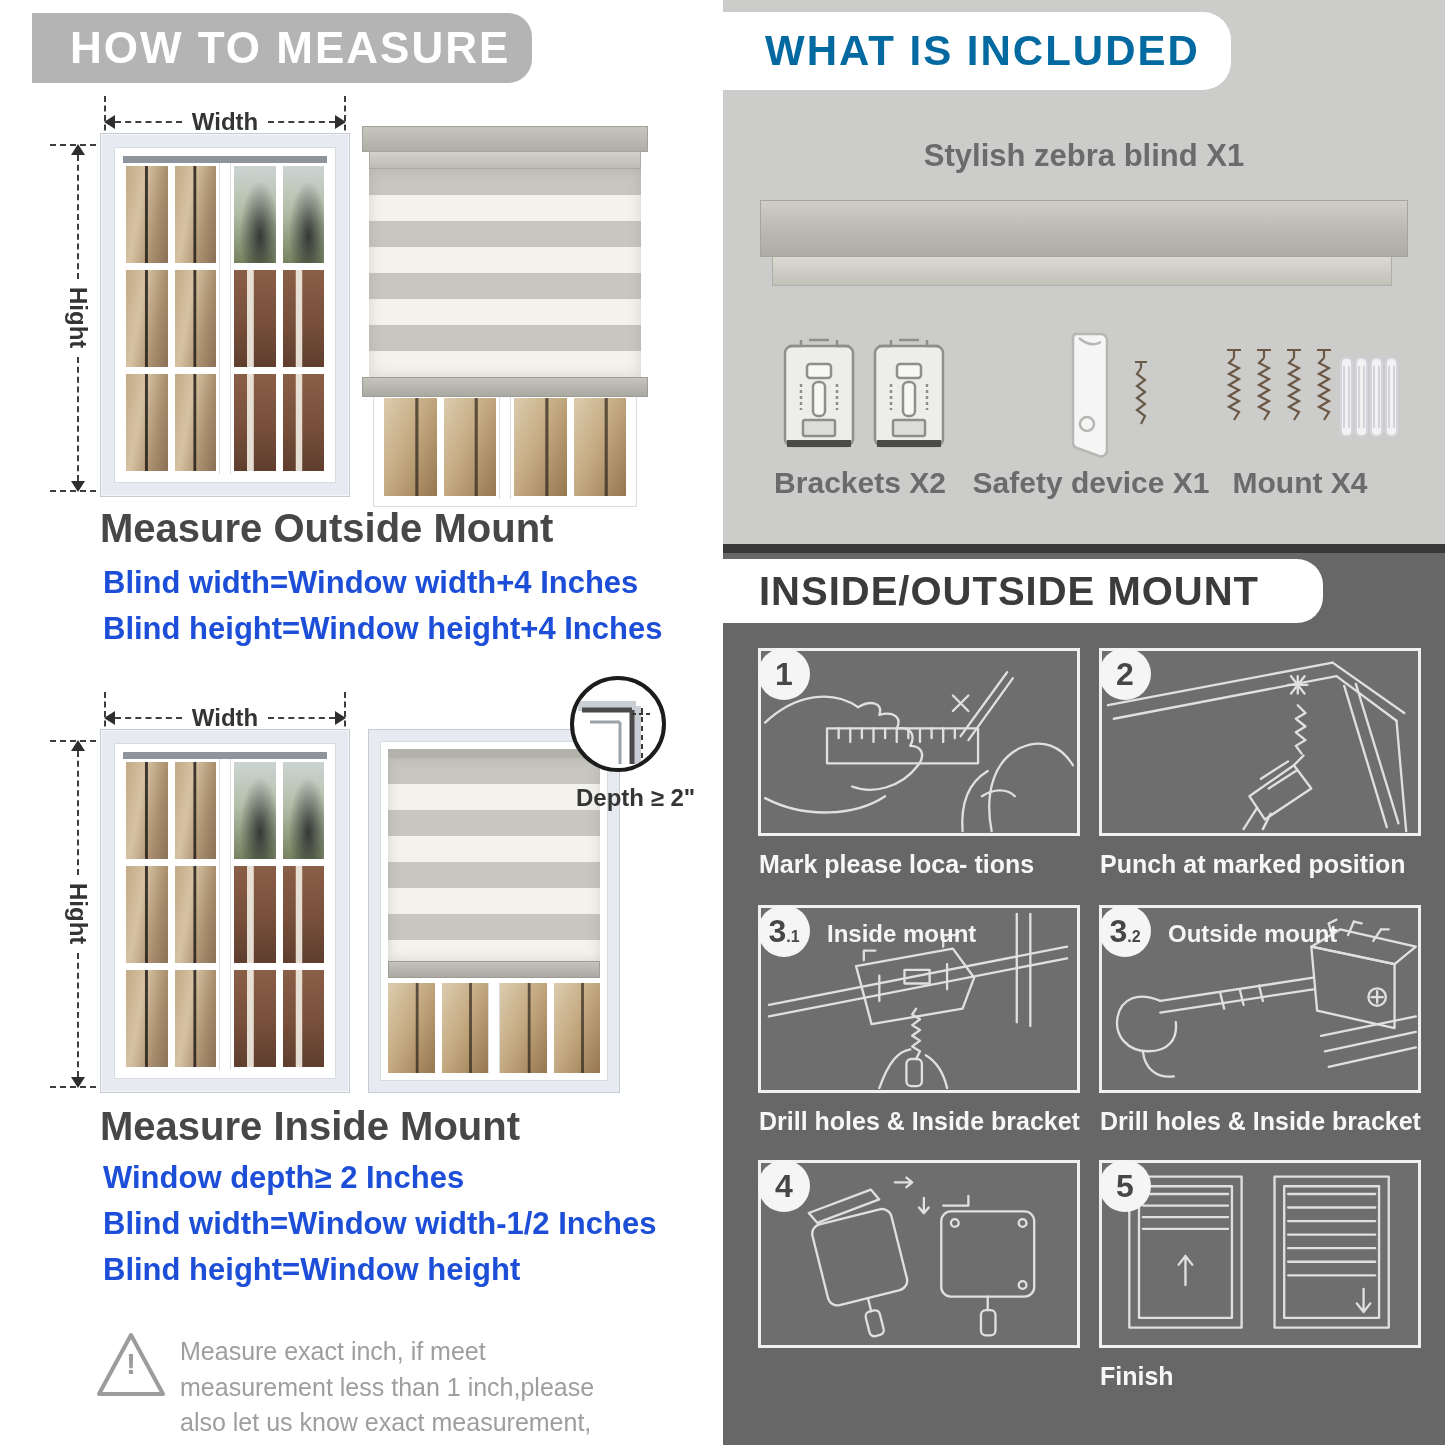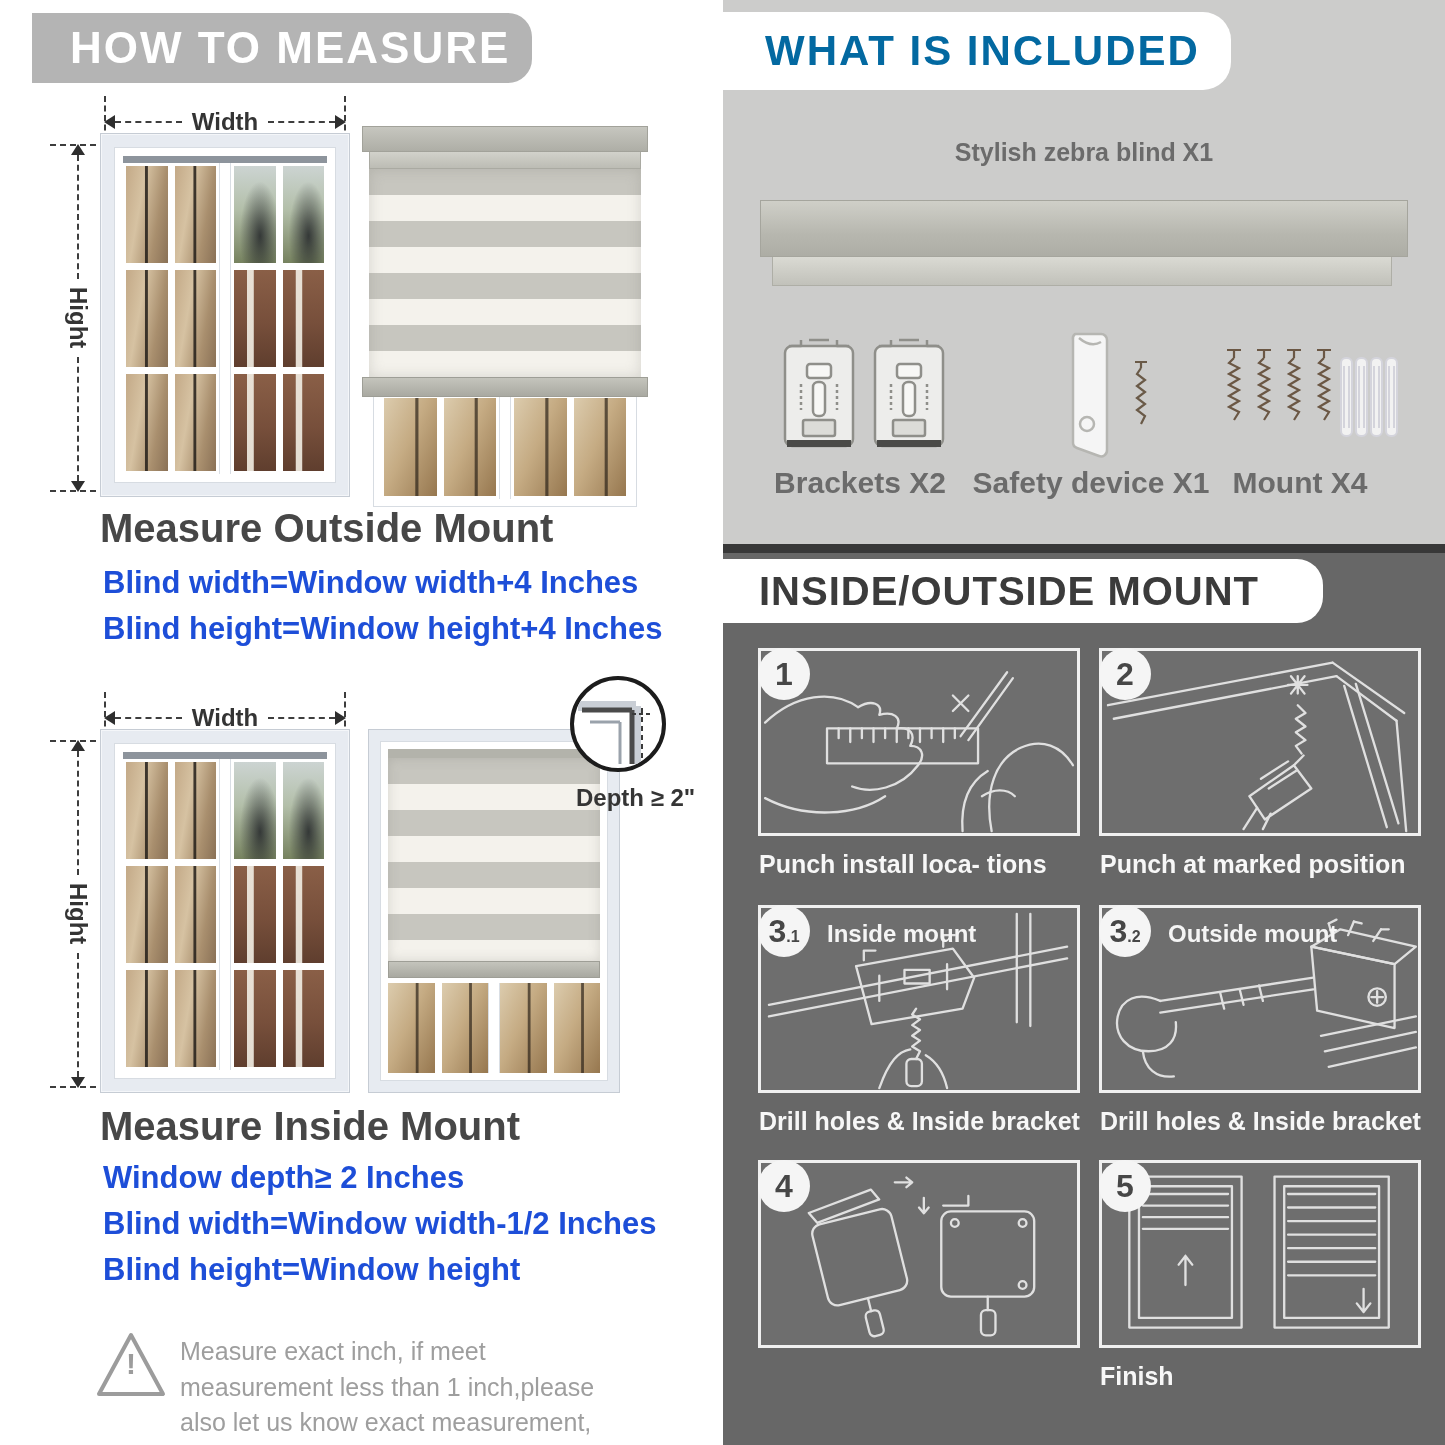--- a/index.html
+++ b/index.html
@@ -90,21 +90,21 @@
   
   .warning-text { position:absolute; color:#9e9e9e; font-size:25px; font-weight:400; line-height:1.42; }
 
   
   .included-panel { position:absolute; left:723px; top:0; width:722px; height:553px;
     background:#cccccb; border-bottom:9px solid #383838; }
   .included-banner { position:absolute; left:0; top:12px; width:508px; height:78px;
     background:#ffffff; border-radius:0 28px 28px 0; display:flex; align-items:center; padding-left:42px; }
   .included-banner span { color:#0369a1; font-size:42px; font-weight:700; letter-spacing:2px; }
   .product-label { position:absolute; left:0; top:138px; width:100%; text-align:center;
-    color:#6b6b6b; font-size:25px; font-weight:700; }
+    color:#6b6b6b; font-size:31px; font-weight:700; }
   .headrail-top { position:absolute; left:37px; top:200px; width:648px; height:57px;
     background:linear-gradient(180deg,#cfcfc8 0%,#b7b7af 60%,#adada5 100%); border:1px solid #a5a59d; }
   .headrail-lip { position:absolute; left:49px; top:257px; width:620px; height:29px;
     background:linear-gradient(180deg,#dadad3 0%,#c1c1ba 100%); border:1px solid #aeaea6; border-top:none; }
   .comp-label { position:absolute; top:466px; transform:translateX(-50%);
     color:#6b6b6b; font-size:30px; font-weight:700; white-space:nowrap; }
 
   .mount-panel { position:absolute; left:723px; top:553px; width:722px; height:892px; background:#676767; }
   .mount-banner { position:absolute; left:0; top:6px; width:600px; height:64px;
     background:#ffffff; border-radius:0 26px 26px 0; display:flex; align-items:center; padding-left:36px; }
@@ -378,21 +378,21 @@
         <path d="M258 28 L212 92"></path>
         <path d="M196 46 l16 16 M212 46 l-16 16"></path>
         <path d="M236 186 C228 144 240 112 266 100 C288 90 308 98 320 118"></path>
         <path d="M206 186 C204 158 212 136 232 124"></path>
         <path d="M226 150 C238 142 252 142 260 150"></path>
       </svg>
       <div class="step-badge">
         <span class="num">1</span>
       </div>
     </div>
-    <div class="step-caption" style="left:36px; top:297px;">Punch install loca- tions</div>
+    <div class="step-caption" style="left:36px; top:297px;">Mark please loca- tions</div>
 
     <div class="step-card" style="left:376px; top:95px;">
       <svg class="step-art" viewBox="0 0 322 188">
         <path d="M4 56 L236 12"></path>
         <path d="M10 70 L240 26"></path>
         <path d="M236 12 L310 64"></path>
         <path d="M240 26 L302 72"></path>
         <path d="M248 36 L292 182"></path>
         <path d="M260 34 L304 178"></path>
         <path d="M302 72 L312 186"></path>

